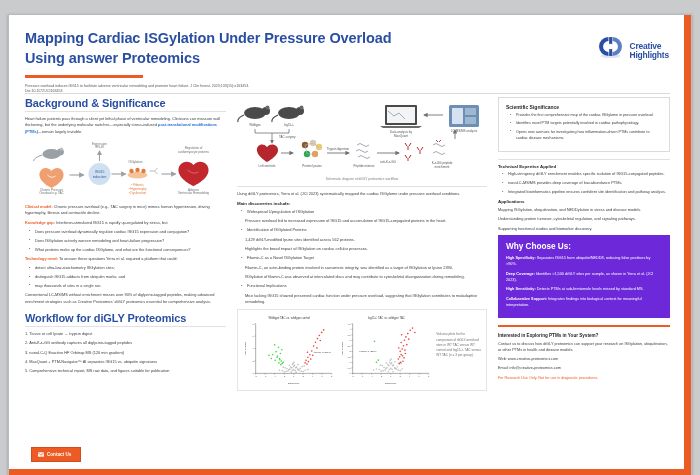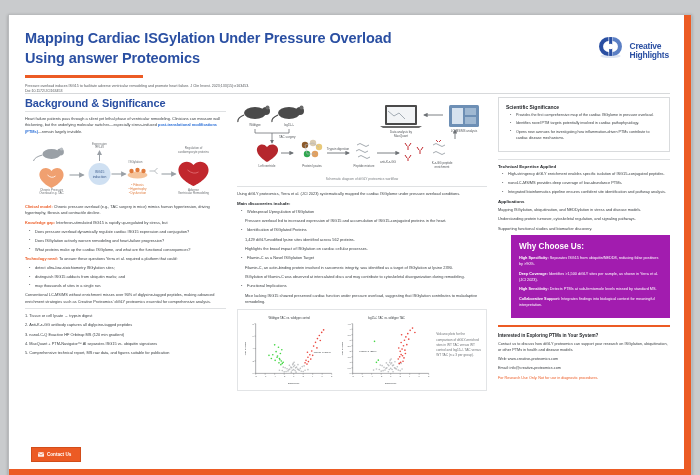--- a/index.html
+++ b/index.html
@@ -87,21 +87,21 @@
   .volc-note { font-size:3.2px; color:#6e7276; line-height:1.6; width:46px; padding-top:18px; }
 
   
   .box {
     border:1px solid #d9dbdd; background:#fff; padding:6px 7px; margin-bottom:7px;
   }
   .box h3 { font-size:5px; font-weight:bold; color:#23262a; margin:0 0 3px 0; }
   .box ul.bul li { font-size:3.7px; }
 
   .why {
-    background:#a21caf; color:#fff; padding:7px 8px; margin-bottom:7px;margin-left:13px;
+    background:#6d28d9; color:#fff; padding:7px 8px; margin-bottom:7px;
   }
   .why h2 { font-size:8.2px; font-weight:bold; color:#fff; margin:0 0 4px 0; }
   .why ul { margin:0; padding:0; list-style:none; }
   .why li { font-size:3.8px; line-height:1.6; margin-bottom:3.5px; }
   .why li b { font-weight:bold; }
 
   .contact-h { font-size:4.6px; font-weight:bold; color:#23262a; margin:0 0 3px 0; }
   .contact-p { font-size:3.8px; color:#3c4044; line-height:1.62; margin:0 0 3px 0; }
   .foot-note { font-size:3.7px; color:#ec5b24; line-height:1.6; margin-top:5px; }
   .contact-rule { height:1.5px; background:#ec5b24; margin:3px 0 6px 0; }
@@ -229,20 +229,21 @@
     <p class="body">
       <span class="lab">Technology need:</span><span> To answer these questions Yerra et al. required a platform that could:</span>
     </p>
     <ul class="bul">
       <li class="body">detect ultra-low-stoichiometry ISGylation sites;</li>
       <li class="body">distinguish ISG15 adducts from ubiquitin marks; and</li>
       <li class="body">map thousands of sites in a single run.</li>
     </ul>
     <p class="body">Conventional LC-MS/MS without enrichment misses over 90% of diglycine-tagged peptides, making advanced enrichment strategies such as Creative Proteomics' diGLY proteomics essential for comprehensive analysis.</p>
 
+    <h2 class="sec" style="margin-top:7px">Workflow for diGLY Proteomics</h2>
     <div class="sec-rule"></div>
     <ol class="steps">
       <li>Tissue or cell lysate → trypsin digest</li>
       <li>Anti-K-ε-GG antibody captures all diglycine-tagged peptides</li>
       <li>nanoLC-Q Exactive HF Orbitrap MS (120 min gradient)</li>
       <li>MaxQuant + PTM-Navigator™ AI separates ISG15 vs. ubiquitin signatures</li>
       <li>Comprehensive technical report, MS raw data, and figures suitable for publication</li>
     </ol>
   </div>
 

